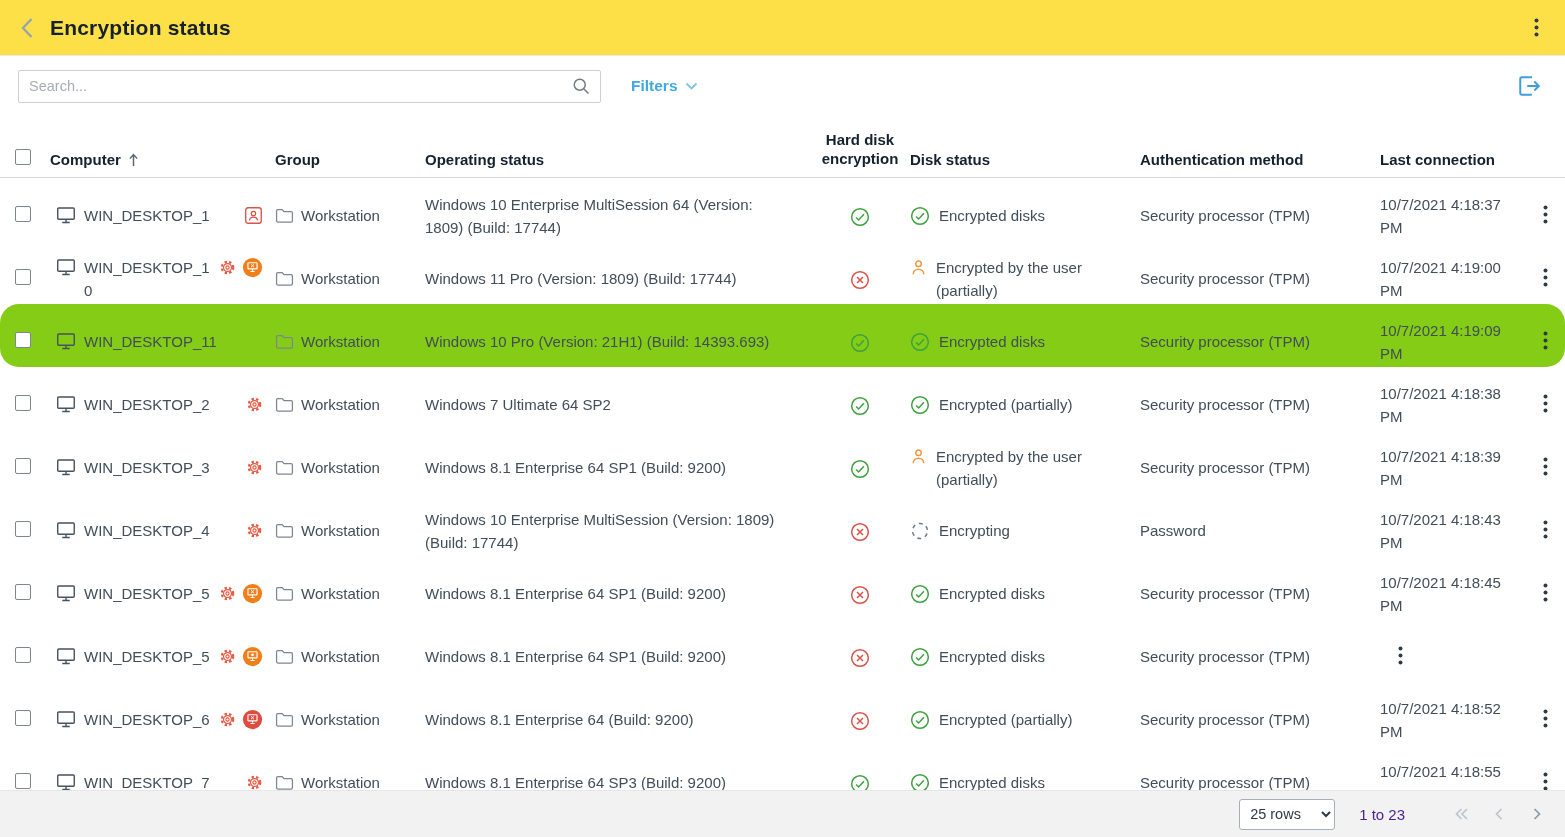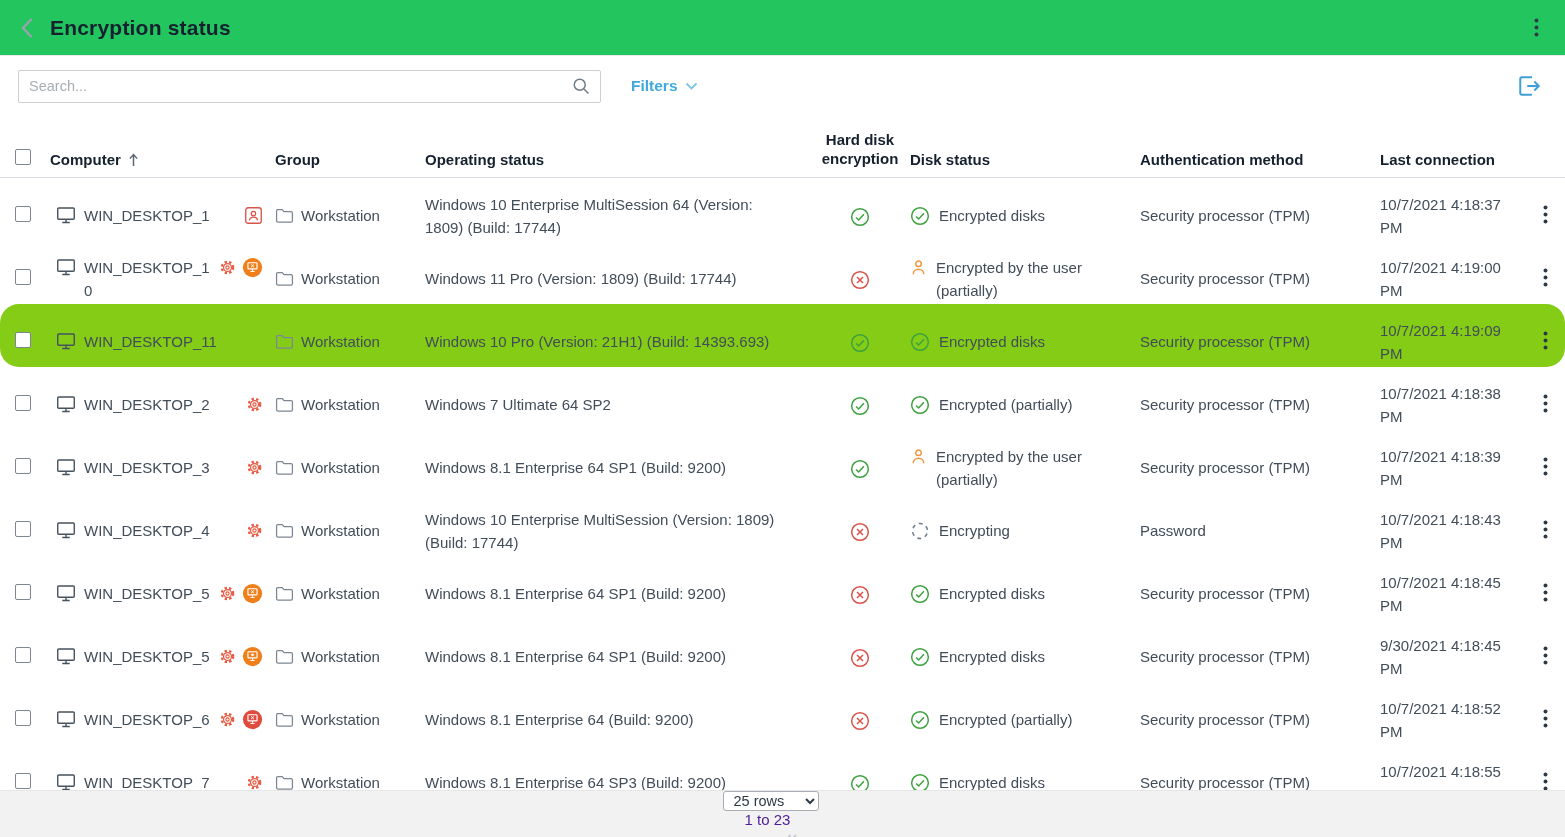--- a/index.html
+++ b/index.html
@@ -11,21 +11,21 @@
     position: relative;
     overflow: hidden;
   }
   
   .topbar {
     height: 56px;
     display: flex;
     align-items: center;
     padding: 0 20px 0 20px;
     border-bottom: 1px solid #e9e9e9;
-    background: #22c55e;
+    background: #fde047;
   }
   .back-btn { display: flex; align-items: center; margin-right: 16px; cursor: pointer; }
   .page-title { font-size: 21px; font-weight: 700; color: #15212f; letter-spacing: .2px; }
   .topbar .kebab { margin-left: auto; }
   .kebab { display: inline-flex; cursor: pointer; padding: 2px 6px; }
   
   .toolbar {
     height: 60px;
     display: flex;
     align-items: center;
@@ -97,23 +97,22 @@
   .td.col-disk > .icon { margin-top: 2px; }
   .td.col-hde { display: flex; justify-content: center; }
   .td.col-hde > .icon { margin-top: 2px; }
   .td.col-menu { padding-top: 2px; }
   
   .pagebar {
     position: absolute; left: 0; right: 0; bottom: 0;
     height: 47px;
     background: #f2f2f2;
     border-top: 1px solid #e6e6e6;
-    display: flex; align-items: center; 
+    display: flex; align-items: center; justify-content: flex-end;
     padding: 0 16px;
-    flex-direction: column;
   }
   .rows-select {
     height: 31px; min-width: 96px;
     border: 1px solid #a9aeb4; border-radius: 3px;
     background: #fff; font-size: 14.5px; color: #2e3a46;
     padding: 0 6px; font-family: "Liberation Sans", sans-serif;
     margin-right: 24px; cursor: pointer;
   }
   .range { font-size: 15px; color: #4c1d95; margin-right: 30px; }
   .pag { display: inline-flex; cursor: pointer; margin-left: 14px; padding: 2px; }
@@ -631,21 +630,20 @@
       <div class="td col-disk">
         <span class="icon">
           <svg width="20" height="20" viewBox="0 0 24 24">
             <circle cx="12" cy="12" r="10" fill="none" stroke="#3ea13f" stroke-width="1.8"></circle>
             <path d="M7.3 12.5l3.1 3.1 6.3-7" fill="none" stroke="#3ea13f" stroke-width="1.8"></path>
           </svg>
         </span>
         <span>Encrypted disks</span>
       </div>
       <div class="td col-auth"><span>Security processor (TPM)</span></div>
-      <div class="td col-last"><span>9/30/2021 4:18:45 PM</span></div>
       <div class="td col-menu"><span class="kebab">
           <svg width="5" height="19" viewBox="0 0 5 19">
             <circle cx="2.5" cy="2.5" r="2" fill="#2e3a46"></circle>
             <circle cx="2.5" cy="9.5" r="2" fill="#2e3a46"></circle>
             <circle cx="2.5" cy="16.5" r="2" fill="#2e3a46"></circle>
           </svg>
         </span></div>
     </div>
     <div class="tr">
       <div class="td col-check"><span class="checkbox"></span></div>

